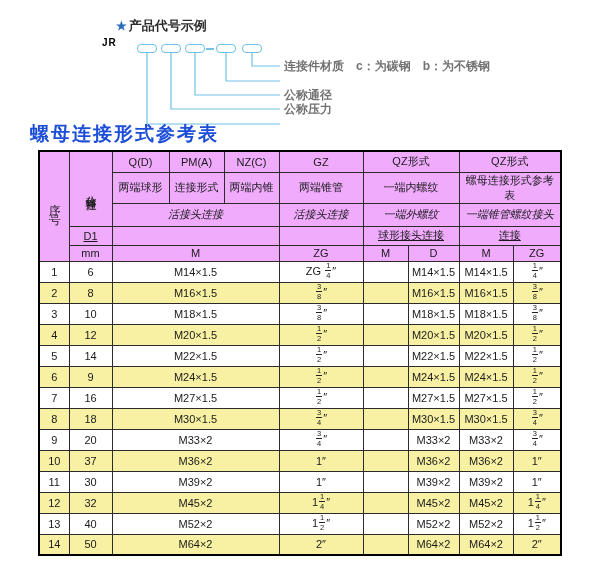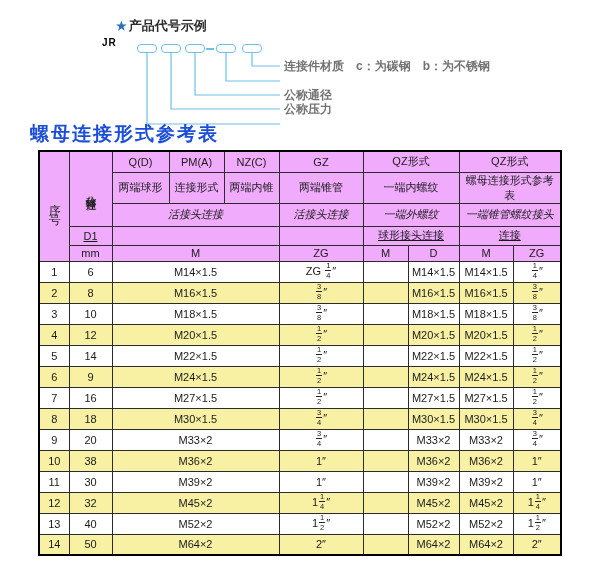--- a/index.html
+++ b/index.html
@@ -271,21 +271,21 @@
           <td></td>
           <td>M33×2</td>
           <td>M33×2</td>
           <td><span class="fr">
               <span class="n">3</span>
               <span class="d">4</span>
             </span>″</td>
         </tr>
         <tr class="yellow">
           <td>10</td>
-          <td>38</td>
+          <td>37</td>
           <td colspan="3">M36×2</td>
           <td>1″</td>
           <td></td>
           <td>M36×2</td>
           <td>M36×2</td>
           <td>1″</td>
         </tr>
         <tr class="white">
           <td>11</td>
           <td>30</td>

